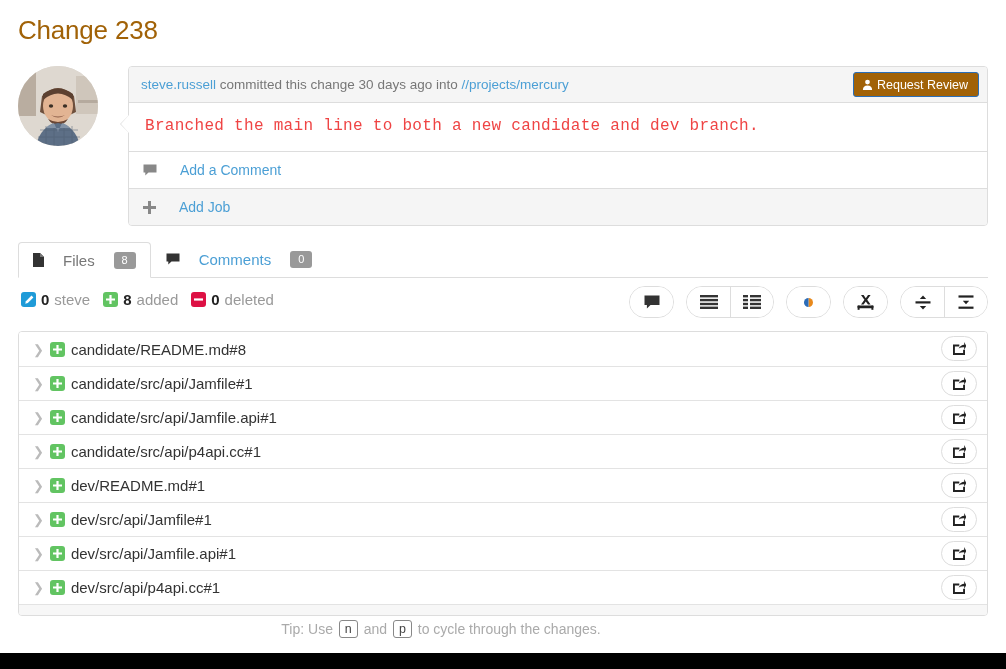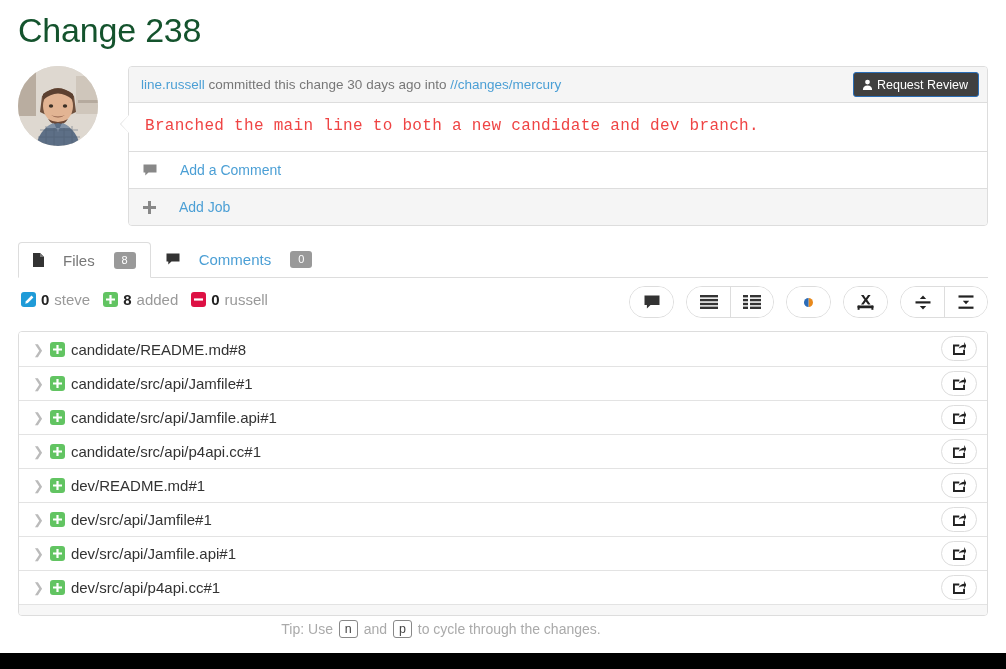--- a/index.html
+++ b/index.html
@@ -13,23 +13,23 @@
   .page {
     position: relative;
     width: 1006px; height: 669px;
     background: #ffffff;
   }
 
   
   .page-title {
     position: absolute;
     left: 18px; top: 8px;
-    font-size: 34px;
+    font-size: 26px;
     font-weight: 300;
-    color: #14532d;
+    color: #a16207;
     letter-spacing: -0.2px;
     line-height: 44px;
     white-space: nowrap;
   }
 
   
   .commit-row {
     position: absolute;
     left: 18px; top: 66px;
     width: 970px;
@@ -84,21 +84,21 @@
   }
   .callout-head .lnk {
     color: #4b9fd5;
     text-decoration: none;
   }
   .head-text { white-space: nowrap; }
   .btn-request {
     position: absolute;
     right: 8px; top: 5px;
     height: 25px;
-    background: #404040;
+    background: #a16207;
     border: 1px solid #2a6eb7;
     border-radius: 3px;
     color: #ffffff;
     font-size: 12.5px;
     font-family: "Liberation Sans", sans-serif;
     padding: 0 10px 0 8px;
     display: flex;
     align-items: center;
     gap: 4px;
     cursor: pointer;
@@ -346,21 +346,21 @@
           <line x1="36" y1="62" x2="36" y2="80"></line>
           <line x1="46" y1="62" x2="46" y2="80"></line>
           <line x1="54" y1="60" x2="54" y2="80"></line>
         </g>
       </svg>
     </div>
 
     <div class="callout">
 
       <div class="callout-head">
-        <span class="head-text"><span class="lnk">line.russell</span> <span>committed this change 30 days ago into</span> <span class="lnk">//changes/mercury</span></span>
+        <span class="head-text"><span class="lnk">steve.russell</span> <span>committed this change 30 days ago into</span> <span class="lnk">//projects/mercury</span></span>
 
         <button class="btn-request">
           <span>
             <svg width="11" height="11" viewBox="0 0 12 12">
                 <circle cx="6" cy="3.4" r="2.6" fill="#ffffff"></circle>
                 <path d="M1 12 q0 -5 5 -5 q5 0 5 5 z" fill="#ffffff"></path>
               </svg>
           </span>
           <span>Request Review</span>
         </button>
@@ -432,21 +432,21 @@
         <span class="num">8</span>
         <span>added</span>
       </span>
       <span class="stat">
         <span class="sq" style="background:#dd1144">
           <svg width="9" height="9" viewBox="0 0 9 9">
               <rect x="0" y="3.4" width="9" height="2.2" fill="#ffffff"></rect>
             </svg>
         </span>
         <span class="num">0</span>
-        <span>russell</span>
+        <span>deleted</span>
       </span>
     </div>
 
     <div class="toolbar">
 
       <div class="tgroup">
         <button class="tbtn">
           <span>
             <svg width="16" height="14" viewBox="0 0 16 14">
                 <path d="M0.5 0.5 h15 v9.5 h-9 l-3.6 3.4 v-3.4 h-2.4 z" fill="#333333"></path>

